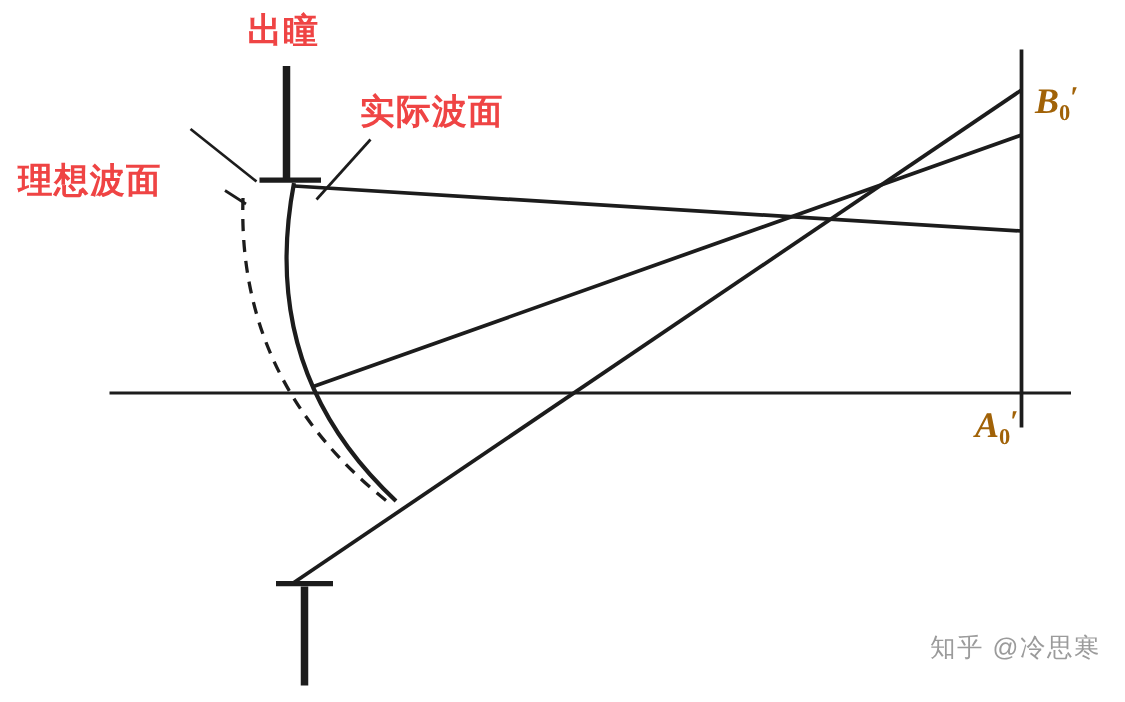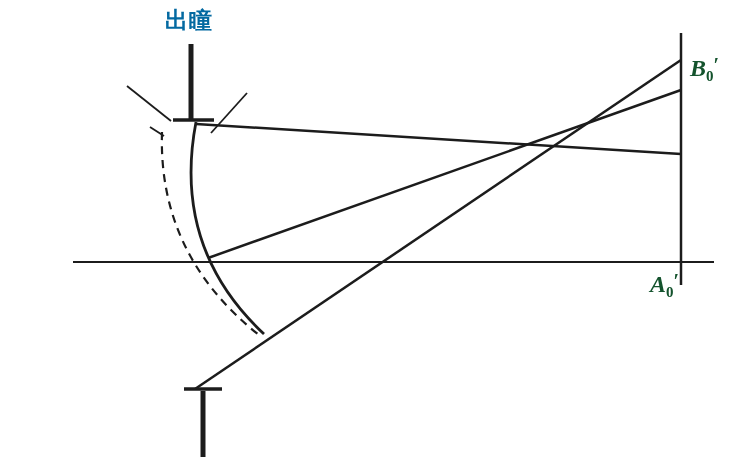--- a/index.html
+++ b/index.html
@@ -15,31 +15,31 @@
     background: #ffffff;
     overflow: hidden;
   }
   .stage svg {
     position: absolute;
     left: 0;
     top: 0;
   }
   .lbl {
     position: absolute;
-    color: #0369a1;
+    color: #ef4444;
     font-weight: 700;
     font-size: 23px;
     line-height: 1.1;
     white-space: nowrap;
     letter-spacing: 1px;
     text-align: center;
   }
   .pt {
     position: absolute;
-    color: #14532d;
+    color: #a16207;
     font-family: "Liberation Serif", serif;
     font-weight: 700;
     font-style: italic;
     font-size: 24px;
     white-space: nowrap;
   }
   .pt .sub {
     font-size: 15px;
     vertical-align: -5px;
     font-style: normal;
@@ -91,24 +91,27 @@
 
       <line x1="127" y1="86" x2="171" y2="121" stroke-width="1.8"></line>
       <line x1="247" y1="93" x2="211" y2="133" stroke-width="1.8"></line>
       <line x1="150" y1="127" x2="164" y2="136" stroke-width="1.8"></line>
     </g>
   </svg>
 
   <div class="lbl" style="left:165px; top:8px;">出瞳</div>
 
 
+  <div class="lbl" style="left:240px; top:62px;">实际波面</div>
 
+  <div class="lbl" style="left:12px; top:108px;">理想波面</div>
 
   <div class="pt" style="left:690px; top:54px;">
     <span>B</span><span class="sub">0</span><span class="prime">′</span>
   </div>
 
   <div class="pt" style="left:650px; top:270px;text-align:center;">
     <span>A</span><span class="sub">0</span><span class="prime">′</span>
   </div>
 
+  <div class="watermark">知乎 @冷思寒</div>
 
 </div>
 
 </body></html>

